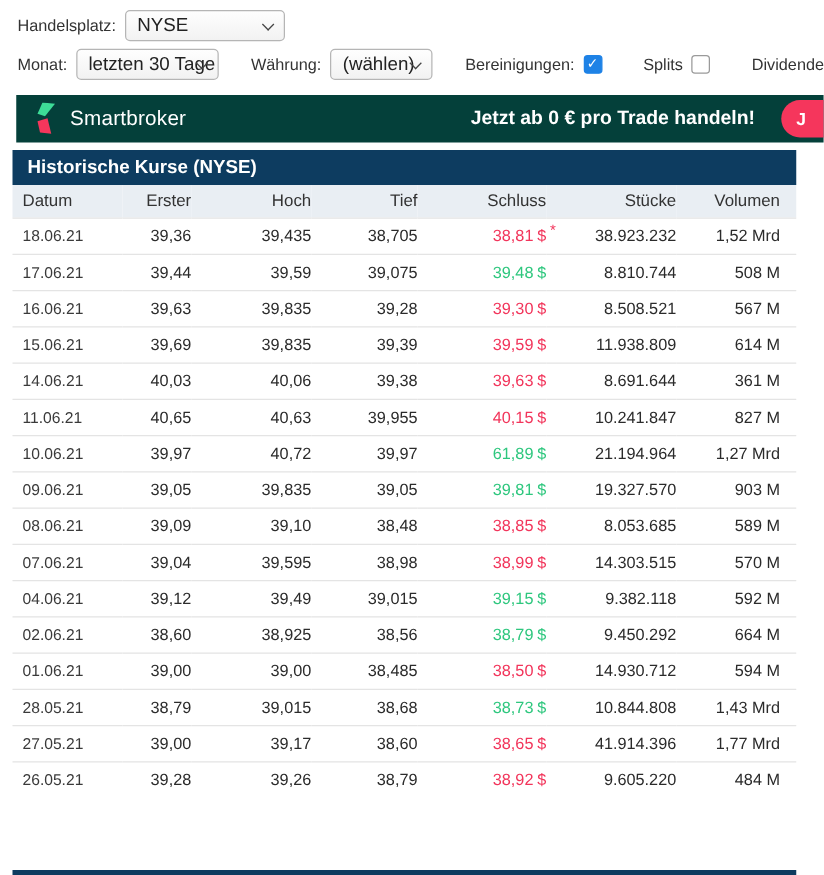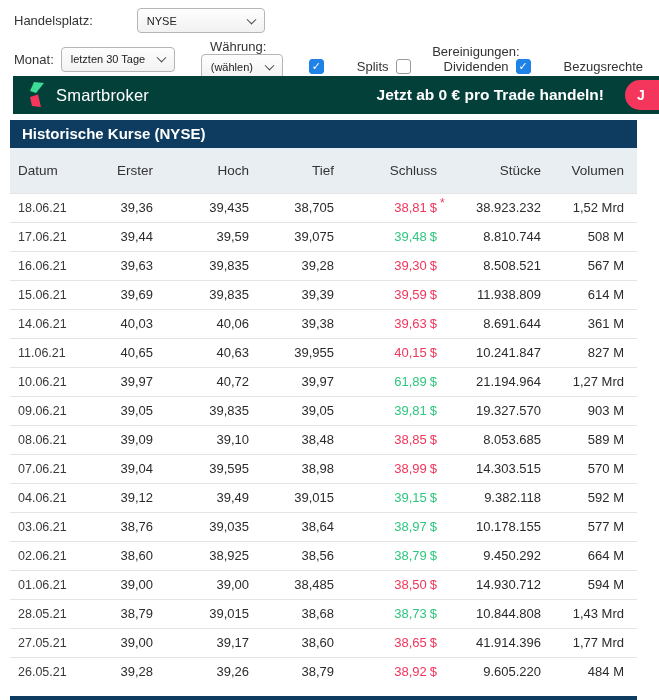--- a/index.html
+++ b/index.html
@@ -2,34 +2,34 @@
 <html style="--navy: #0d3c60; --banner-bg: #04403a; --green: #2ec77e; --red: #f2355b; --red-accent: #f5365c; --cb-blue: #1e82e6;"><head>
 <meta charset="utf-8">
 <style>
   * { box-sizing: border-box; margin: 0; padding: 0; }
   html, body { width: 659px; height: 700px; overflow: hidden; background: #fff;
     font-family: "Liberation Sans", sans-serif; }
   body { position: relative; }
 
   
   .filter-row { position: absolute; left: 14px; display: flex; align-items: center; }
-  .filter-row1 { top: 8px; gap: 37px; }
+  .filter-row1 { top: 8px; }
   .filter-row2 { top: 39px; }
   .flabel { font-size: 13px; color: #333; margin-right: 7px; white-space: nowrap; }
   .select { position: relative; height: 25px; border: 1px solid #b5b5b5; border-radius: 4px;
     background: linear-gradient(#fefefe, #f2f2f2); display: flex; align-items: center;
     padding: 0 24px 0 9px; cursor: pointer; }
-  .select-value { font-size: 11px; color: #222; white-space: nowrap; }
+  .select-value { font-size: 15px; color: #222; white-space: nowrap; }
   .chevron { position: absolute; right: 9px; top: 50%; width: 7px; height: 7px;
     border-right: 1.6px solid #444; border-bottom: 1.6px solid #444;
     transform: translateY(-70%) rotate(45deg); }
   .sel-handelsplatz { width: 128px; }
   .sel-monat { width: 114px; }
   .sel-waehrung { width: 82px; }
-  .gap-group { margin-left: 26px; display: flex; align-items: center; flex-direction: column; }
+  .gap-group { margin-left: 26px; display: flex; align-items: center; }
   .cb-wrap { display: flex; align-items: center; }
   .cb-item { display: flex; align-items: center; margin-right: 7px; cursor: pointer; }
   .cb-box { width: 15px; height: 15px; border-radius: 3px; border: 1px solid #9a9a9a;
     background: #fff; margin-right: 5px; display: flex; align-items: center; justify-content: center;
     font-size: 11px; color: #fff; line-height: 1; }
   .cb-box.checked { background: var(--cb-blue); border-color: var(--cb-blue); }
   .cb-label { font-size: 13px; color: #333; white-space: nowrap; margin-left: 28px; }
 
   
   .banner { position: absolute; top: 76px; left: 13px; width: 646px; height: 38px;
@@ -44,21 +44,21 @@
     font-size: 14px; display: flex; align-items: center; padding-left: 12px; cursor: pointer; }
 
   
   .kurse { position: absolute; top: 120px; left: 10px; width: 627px; }
   .kurse-title { height: 28px; line-height: 28px; background: var(--navy); color: #fff;
     font-size: 15px; font-weight: bold; padding-left: 12px; }
   table { width: 627px; border-collapse: collapse; table-layout: fixed; }
   col.c1 { width: 88px; } col.c2 { width: 55px; } col.c3 { width: 96px; }
   col.c4 { width: 85px; } col.c5 { width: 103px; } col.c6 { width: 104px; }
   col.c7 { width: 96px; }
-  thead tr { background: #e9eef3; height: 45px; }
+  thead tr { background: #e9eef3; height: 26px; }
   thead th { font-size: 13.5px; font-weight: normal; color: #333; text-align: right; padding: 0; }
   thead th.left { text-align: left; padding-left: 8px; }
   thead th.pad-r { padding-right: 13px; }
   tbody tr { height: 29px; border-top: 1px solid #e4e4e4; }
   tbody td { font-size: 13px; color: #2b2b2b; text-align: right; padding: 0; white-space: nowrap; }
   td.c-date { text-align: left; padding-left: 8px; font-size: 12.5px; color: #3a3a3a; }
   td.c-vol { padding-right: 13px; }
   .close-wrap { position: relative; display: inline-block; }
   .close-wrap.up { color: var(--green); }
   .close-wrap.down { color: var(--red); }
@@ -240,29 +240,20 @@
         <tr>
           <td class="c-date">04.06.21</td>
           <td>39,12</td>
           <td>39,49</td>
           <td>39,015</td>
           <td><span class="close-wrap up"><span>39,15</span><span class="dollar">$</span></span></td>
           <td>9.382.118</td>
           <td class="c-vol">592 M</td>
         </tr>
         <tr>
-          <td class="c-date">03.06.21</td>
-          <td>38,76</td>
-          <td>39,035</td>
-          <td>38,64</td>
-          <td><span class="close-wrap up"><span>38,97</span><span class="dollar">$</span></span></td>
-          <td>10.178.155</td>
-          <td class="c-vol">577 M</td>
-        </tr>
-        <tr>
           <td class="c-date">02.06.21</td>
           <td>38,60</td>
           <td>38,925</td>
           <td>38,56</td>
           <td><span class="close-wrap up"><span>38,79</span><span class="dollar">$</span></span></td>
           <td>9.450.292</td>
           <td class="c-vol">664 M</td>
         </tr>
         <tr>
           <td class="c-date">01.06.21</td>

